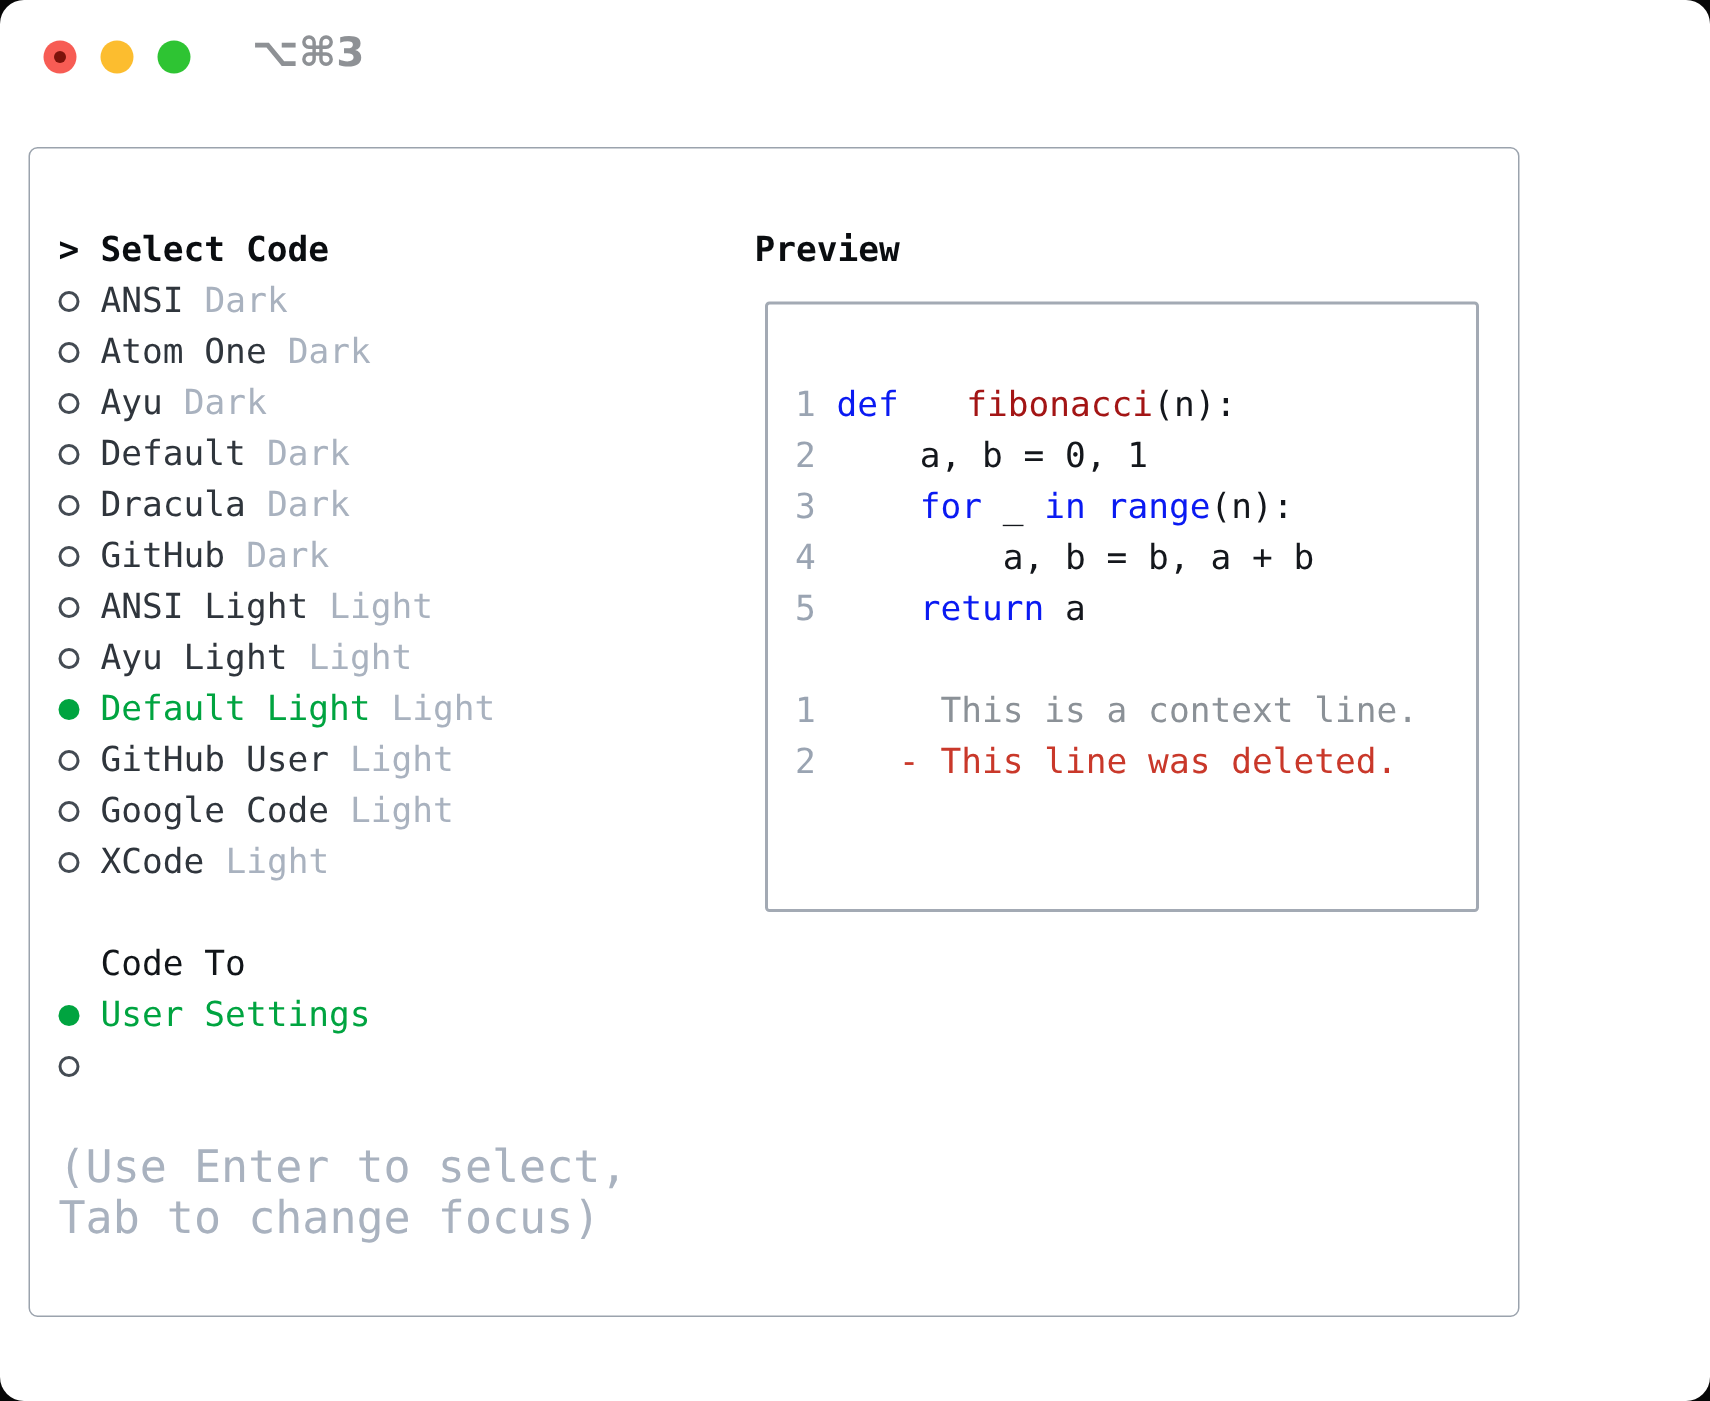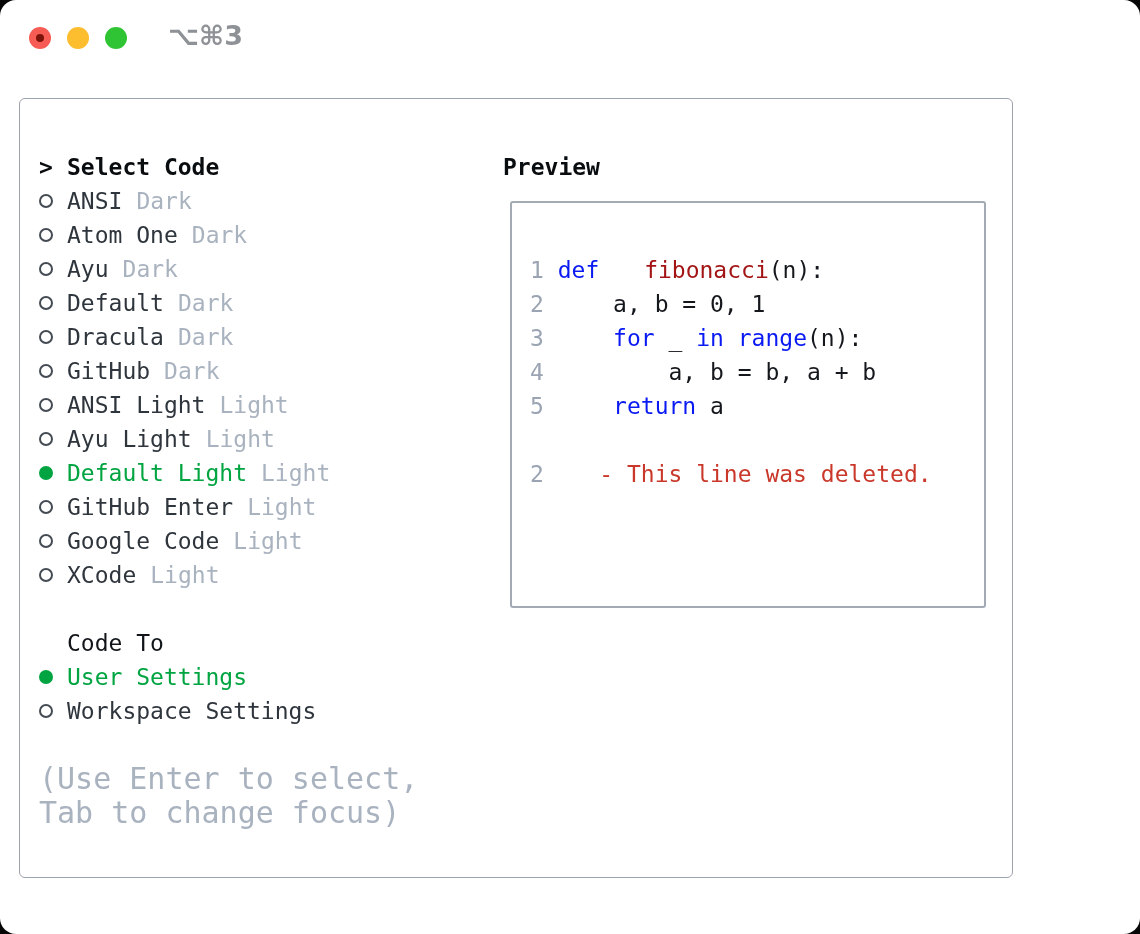--- a/index.html
+++ b/index.html
@@ -138,21 +138,21 @@
     <span class="t-name">Ayu Light</span>
     <span class="badge">Light</span>
   </div>
           <div class="row selected">
     <span class="prefix"><span class="circle"></span></span>
     <span class="t-name">Default Light</span>
     <span class="badge">Light</span>
   </div>
           <div class="row">
     <span class="prefix"><span class="circle"></span></span>
-    <span class="t-name">GitHub Enter</span>
+    <span class="t-name">GitHub User</span>
     <span class="badge">Light</span>
   </div>
           <div class="row">
     <span class="prefix"><span class="circle"></span></span>
     <span class="t-name">Google Code</span>
     <span class="badge">Light</span>
   </div>
           <div class="row">
     <span class="prefix"><span class="circle"></span></span>
     <span class="t-name">XCode</span>
@@ -167,21 +167,20 @@
         <span class="apply-title">Code To</span>
       </div>
 
       <div>
           <div class="row selected">
     <span class="prefix"><span class="circle"></span></span>
     <span class="t-name">User Settings</span>
   </div>
           <div class="row">
     <span class="prefix"><span class="circle"></span></span>
-    <span class="t-name">Workspace Settings</span>
   </div>
         </div>
 
       <div class="spacer"></div>
 
       <div class="hint">(Use Enter to select, Tab to change focus)</div>
     </div>
 
     <div class="preview-title">Preview</div>
 
@@ -189,18 +188,19 @@
       <div class="spacer"></div>
       <div>
           <div class="codeline"><span class="lineno">1</span><span class="code-content"><span> </span><span class="kw">def</span><span> </span><span class="fn">fibonacci</span><span>(n):</span></span></div>
           <div class="codeline"><span class="lineno">2</span><span class="code-content"><span>     a, b = 0, 1</span></span></div>
           <div class="codeline"><span class="lineno">3</span><span class="code-content"><span>     </span><span class="kw">for</span><span> _ </span><span class="kw">in</span><span> </span><span class="kw">range</span><span>(n):</span></span></div>
           <div class="codeline"><span class="lineno">4</span><span class="code-content"><span>         a, b = b, a + b</span></span></div>
           <div class="codeline"><span class="lineno">5</span><span class="code-content"><span>     </span><span class="kw">return</span><span> a</span></span></div>
         </div>
       <div class="spacer"></div>
       <div>
+          <div class="codeline"><span class="lineno">1</span><span class="diff-content diff-context">      This is a context line.</span></div>
           <div class="codeline"><span class="lineno">2</span><span class="diff-content diff-deleted">    - This line was deleted.</span></div>
         </div>
     </div>
 
   </div>
 </div>
 
 </body></html>

